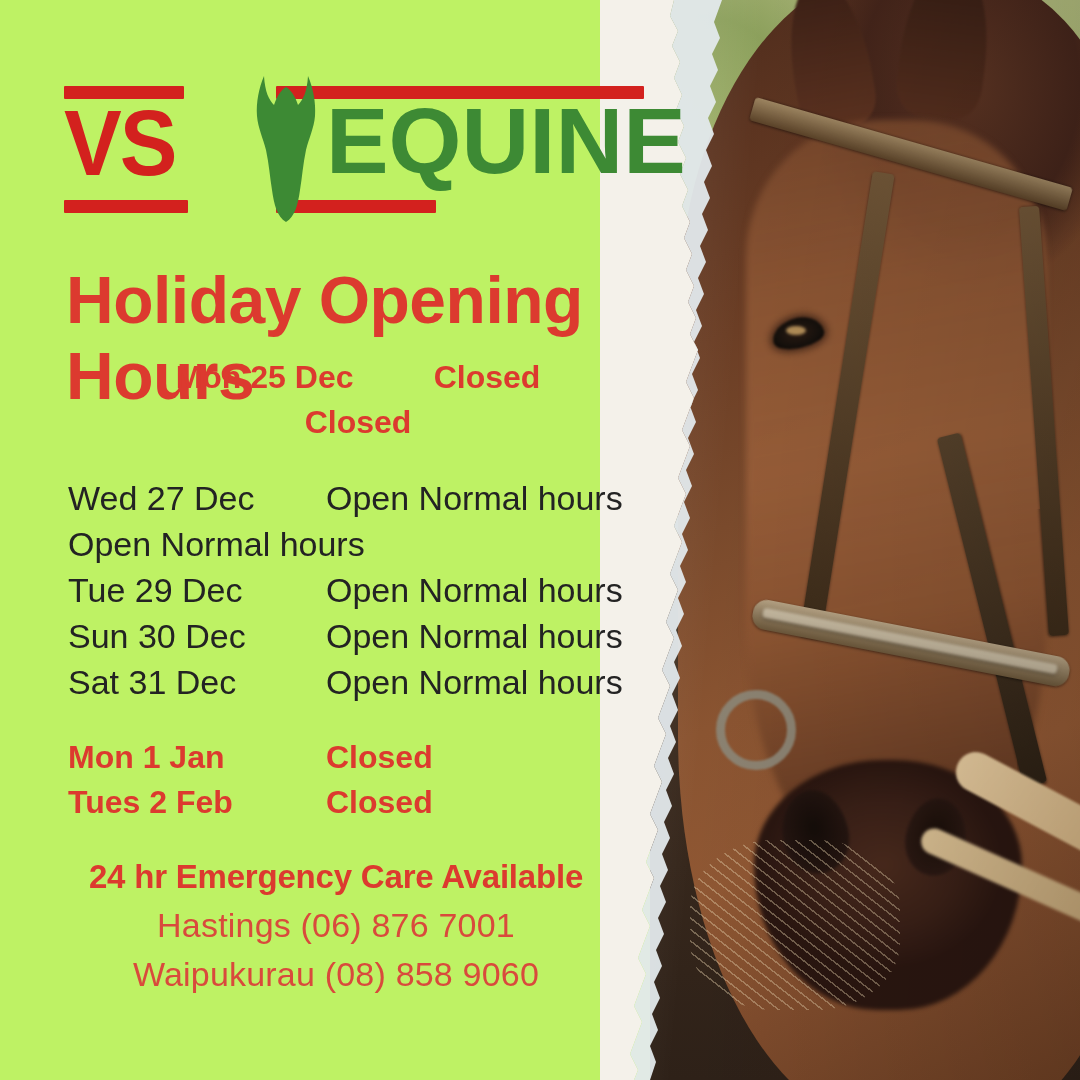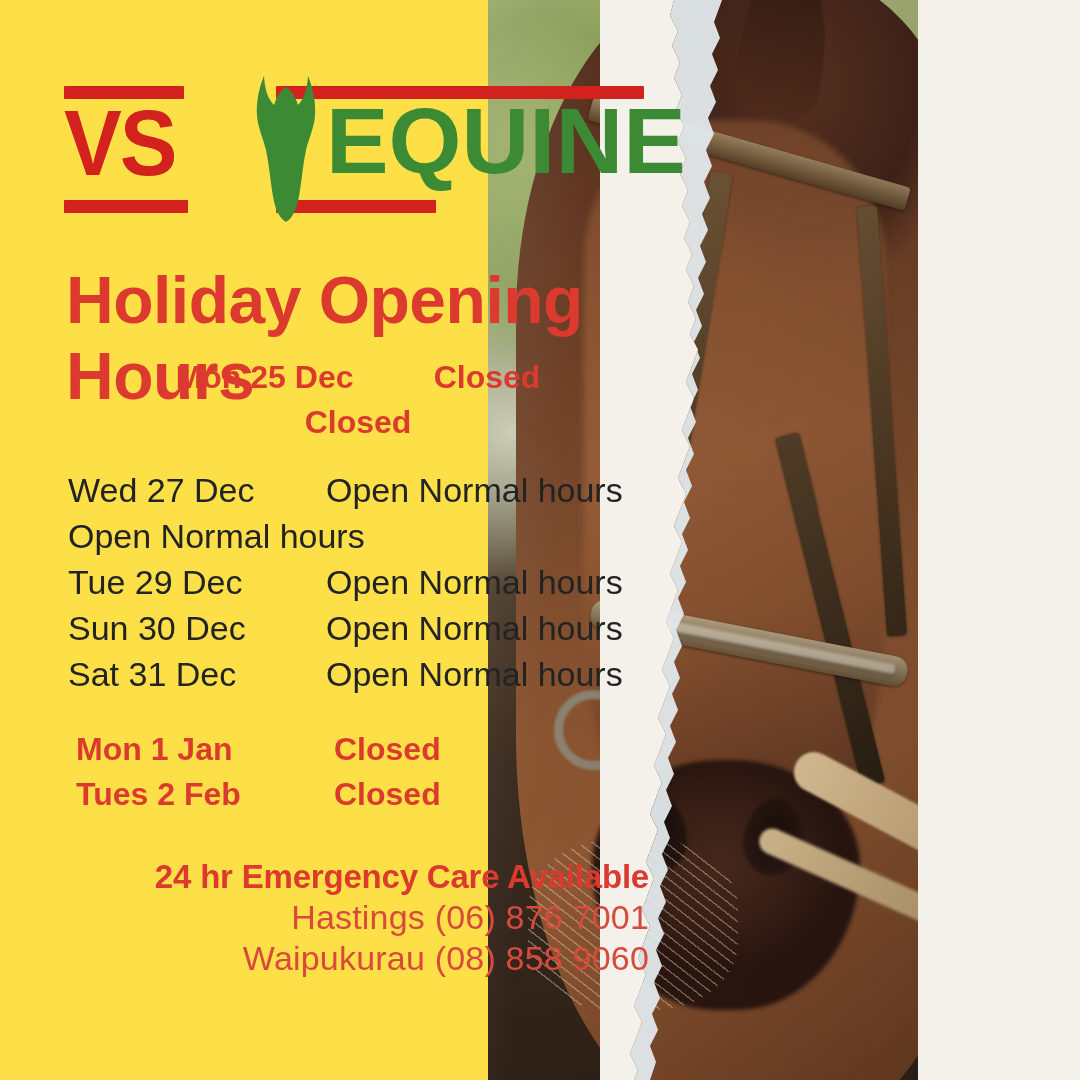--- a/index.html
+++ b/index.html
@@ -2,22 +2,22 @@
 <html><head>
 <meta charset="utf-8">
 <style>
   html,body{margin:0;padding:0;}
   body{
     width:1080px;height:1080px;overflow:hidden;
     font-family:"Liberation Sans","DejaVu Sans",sans-serif;
     background:#F4F1EA;
   }
   #poster{
-    position:relative;width:918px;height:1080px;
-    background:#fde047;overflow:hidden;
+    position:relative;width:1080px;height:1080px;
+    background:#bef264;overflow:hidden;
   }
 
   
   .photo-panel{
     position:absolute;top:0;right:0;width:430px;height:1080px;
     overflow:hidden;
   }
   .photo-inner{
     position:absolute;inset:0;
     background:
@@ -169,28 +169,28 @@
     letter-spacing:-.5px;
     margin-top:20px;
   }
 
   
   .sched{position:absolute;left:68px;top:355px;width:580px;}
   .row{display:flex;align-items:baseline;}
   .row .day{width:258px;}
   .grp-closed .row{font-size:32px;font-weight:700;color:#DC3A2F;line-height:45px;justify-content:center;}
   .grp-open .row{font-size:34px;font-weight:400;color:#232323;line-height:46px;}
-  .grp-open{margin-top:22px;}
-  .grp-jan{margin-top:30px;margin-left:8px;}
+  .grp-open{margin-top:30px;}
+  .grp-jan{margin-top:30px;}
   .grp-jan .row{font-size:32px;font-weight:700;color:#DC3A2F;line-height:45px;}
 
   
-  .footer{position:absolute;left:9px;top:858px;width:640px;text-align:right;}
+  .footer{position:absolute;left:16px;top:858px;width:640px;text-align:center;}
   .emerg{font-size:33px;font-weight:700;color:#DC3A2F;letter-spacing:-.2px;}
-  .phone{font-size:34px;font-weight:400;color:#D94A3C;margin-top:2px;letter-spacing:.2px;}
+  .phone{font-size:34px;font-weight:400;color:#D94A3C;margin-top:10px;letter-spacing:.2px;}
 </style>
 </head>
 <body>
 
 <div id="poster">
 
   <div class="photo-panel">
     <div class="photo-inner">
       <div class="horse-body"></div>
       <div class="ear-l"></div>

